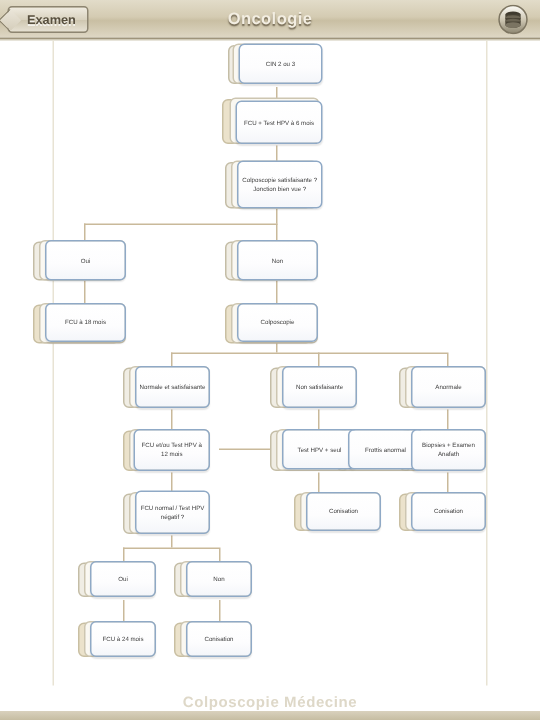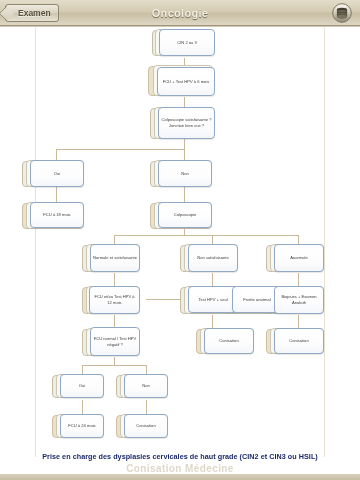--- a/index.html
+++ b/index.html
@@ -349,17 +349,16 @@
       <i class="cream" style="left:0;top:2px;width:48px;height:23px;"></i>
       <i class="s2" style="left:4px;top:1px;width:48px;height:24px;"></i>
     </div>
     <div class="node" style="left:124px;top:387px;width:44px;height:24px;">
       <span>Conisation</span>
     </div>
 
     <div class="capline"></div>
   </div>
 
-  <div class="caption">Prise en charge des dysplasies cervicales de haut grade (CIN2 et CIN3 ou HSIL)</div>
-  <div class="watermark">Conisation Médecine</div>
+  <div class="watermark">Colposcopie Médecine</div>
   <div class="bottombar"></div>
 
 </div>
 
 </body></html>

